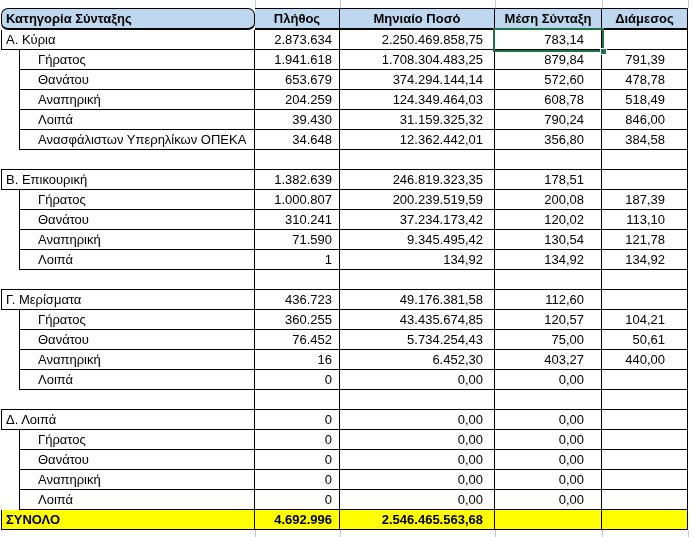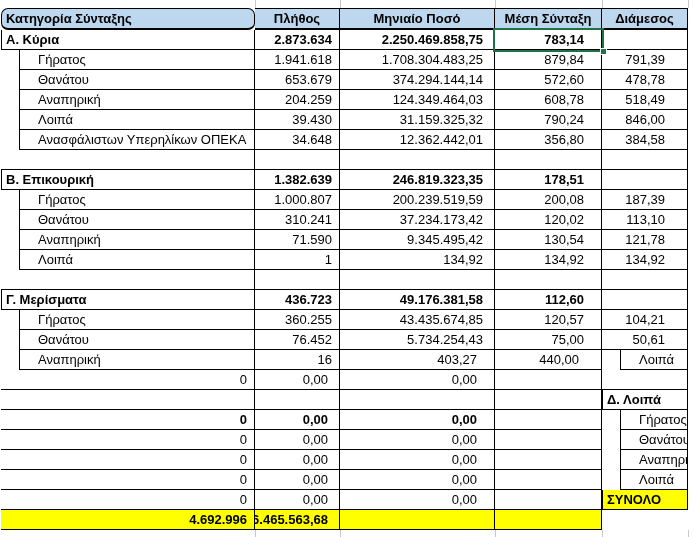--- a/index.html
+++ b/index.html
@@ -30,21 +30,21 @@
   .c1{justify-content:flex-end;padding-right:7px;}
   .c2{justify-content:flex-end;padding-right:11px;}
   .c3{justify-content:flex-end;padding-right:17px;}
   .c4{justify-content:flex-end;padding-right:22px;}
   .h{
     height:22px;background:var(--header-fill,#bdd7ee);font-weight:bold;
     border-top:1px solid #000;border-bottom:2px solid #000;
     justify-content:center;padding-left:0;padding-right:0;
   }
   .h.c0{justify-content:flex-start;padding-left:4px;border-radius:7px;}
-  .group{font-weight:bold;}
+  .group{font-weight:normal;}
   .total{font-weight:bold;background:var(--total-fill,#ffff00);}
   .indent{padding-left:18px;margin-left:18px;}
   .noleft{border-left:none;}
   
   .selection{
     position:absolute;left:493px;top:28px;width:111px;height:24px;
     box-sizing:border-box;border:2px solid var(--selection-green,#1f7246);
     pointer-events:none;
   }
   .selection .handle{
@@ -145,20 +145,21 @@
       <div class="cell c2 sub">43.435.674,85</div>
       <div class="cell c3 sub">120,57</div>
       <div class="cell c4 sub">104,21</div>
       <div class="cell c0 sub indent">Θανάτου</div>
       <div class="cell c1 sub">76.452</div>
       <div class="cell c2 sub">5.734.254,43</div>
       <div class="cell c3 sub">75,00</div>
       <div class="cell c4 sub">50,61</div>
       <div class="cell c0 sub indent">Αναπηρική</div>
       <div class="cell c1 sub">16</div>
+      <div class="cell c2 sub">6.452,30</div>
       <div class="cell c3 sub">403,27</div>
       <div class="cell c4 sub">440,00</div>
       <div class="cell c0 sub indent">Λοιπά</div>
       <div class="cell c1 sub">0</div>
       <div class="cell c2 sub">0,00</div>
       <div class="cell c3 sub">0,00</div>
       <div class="cell c4 sub"></div>
       <div class="cell c0 spacer noleft"></div>
       <div class="cell c1 spacer"></div>
       <div class="cell c2 spacer"></div>

